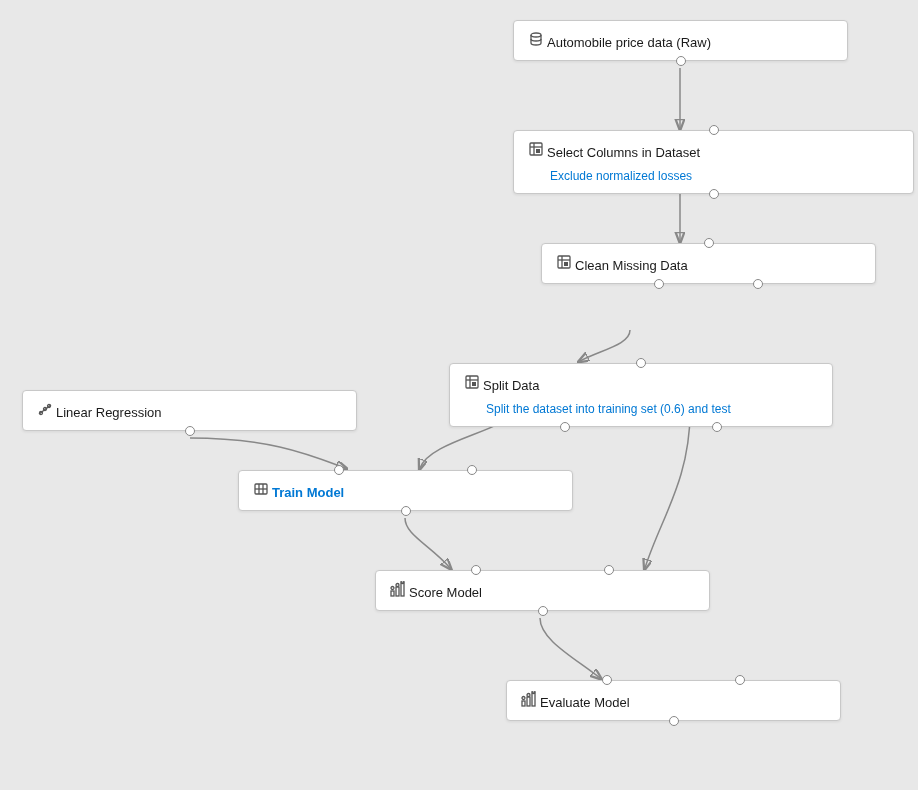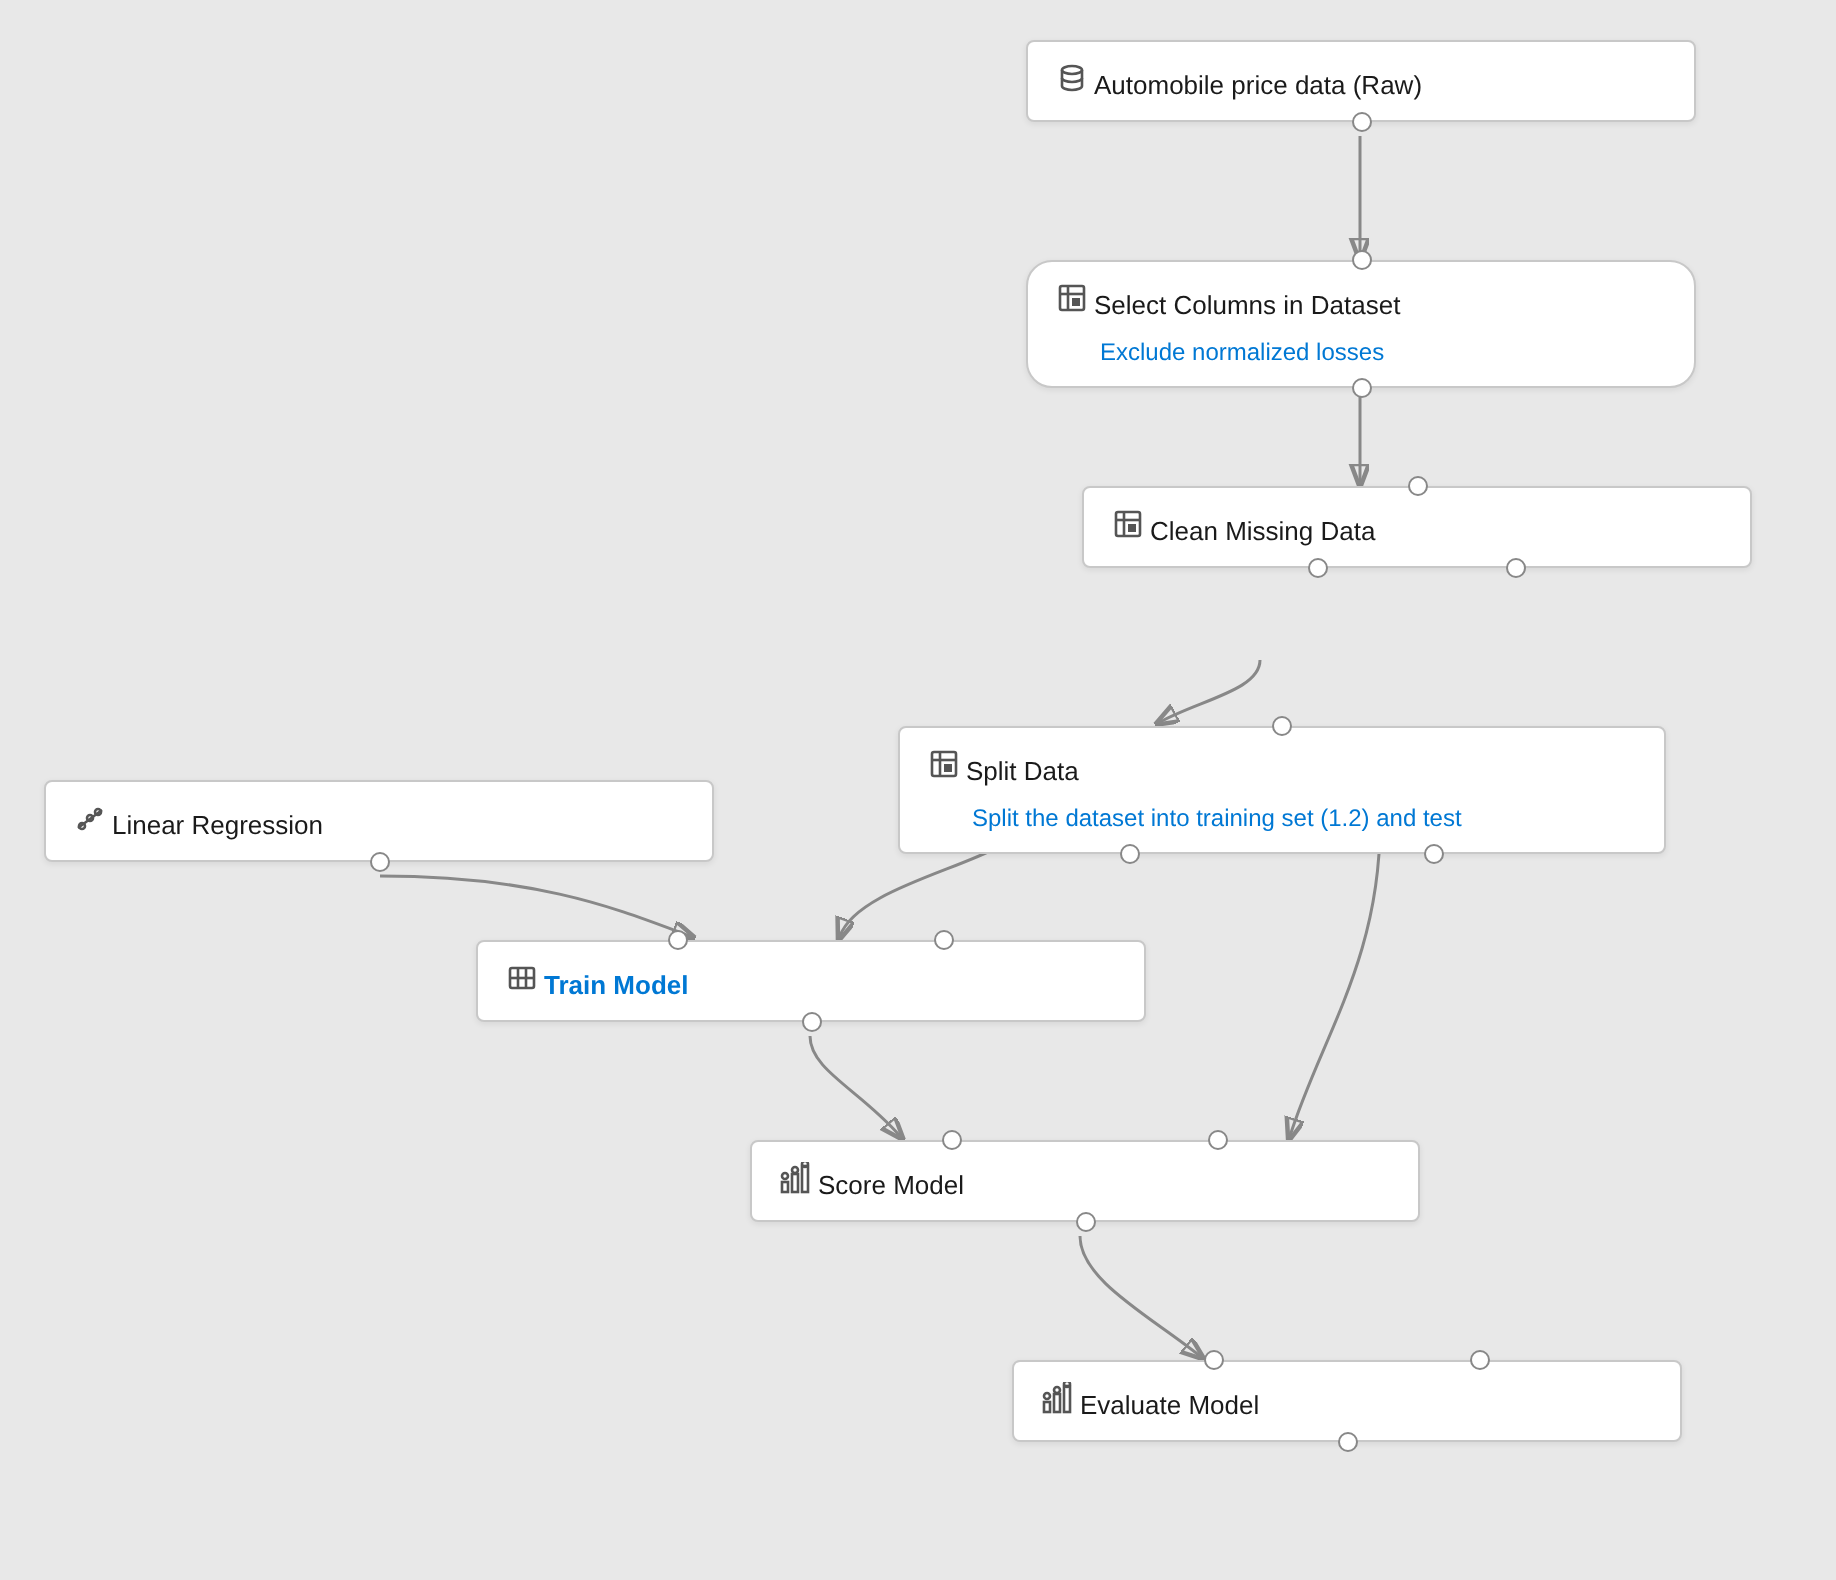--- a/index.html
+++ b/index.html
@@ -112,21 +112,21 @@
           <path d="M3 4v4c0 1.1 2.2 2 5 2s5-.9 5-2V4"></path>
           <path d="M3 8v4c0 1.1 2.2 2 5 2s5-.9 5-2V8"></path>
         </svg>
       </span>
       <span>Automobile price data (Raw)</span>
     </div>
 
     <div class="port" style="bottom:-6px; left:50%; transform:translateX(-50%);"></div>
   </div>
 
-  <div class="node" style="left:513px; top:130px; width:335px;border-radius:13px;">
+  <div class="node" style="left:513px; top:130px; width:401px;">
     <div class="node-title">
       <span class="node-icon">
         <svg width="16" height="16" viewBox="0 0 16 16" fill="none" stroke="#555" stroke-width="1.3">
           <rect x="2" y="2" width="12" height="12" rx="1"></rect>
           <line x1="2" y1="6" x2="14" y2="6"></line>
           <line x1="6" y1="2" x2="6" y2="14"></line>
           <rect x="8" y="8" width="4" height="4" fill="#555" stroke="none"></rect>
         </svg>
       </span>
       <span>Select Columns in Dataset</span>
@@ -163,21 +163,21 @@
       <span class="node-icon">
         <svg width="16" height="16" viewBox="0 0 16 16" fill="none" stroke="#555" stroke-width="1.3">
           <rect x="2" y="2" width="12" height="12" rx="1"></rect>
           <line x1="2" y1="6" x2="14" y2="6"></line>
           <line x1="6" y1="2" x2="6" y2="14"></line>
           <rect x="8" y="8" width="4" height="4" fill="#555" stroke="none"></rect>
         </svg>
       </span>
       <span>Split Data</span>
     </div>
-    <div class="node-subtitle">Split the dataset into training set (1.2) and test</div>
+    <div class="node-subtitle">Split the dataset into training set (0.6) and test</div>
 
     <div class="port" style="top:-6px; left:50%; transform:translateX(-50%);"></div>
 
     <div class="port" style="bottom:-6px; left:30%; transform:translateX(-50%);"></div>
 
     <div class="port" style="bottom:-6px; left:70%; transform:translateX(-50%);"></div>
   </div>
 
   <div class="node" style="left:22px; top:390px; width:335px;">
     <div class="node-title">

